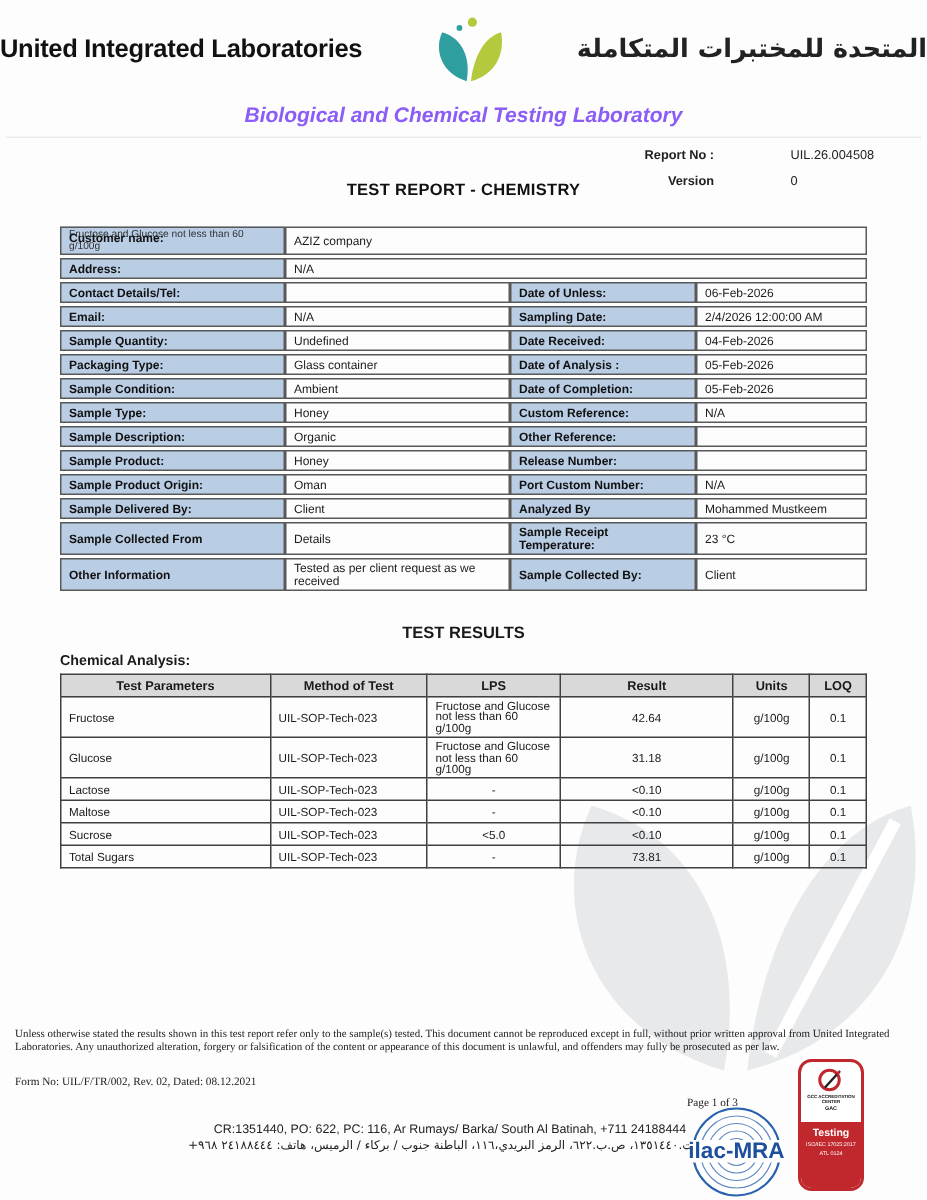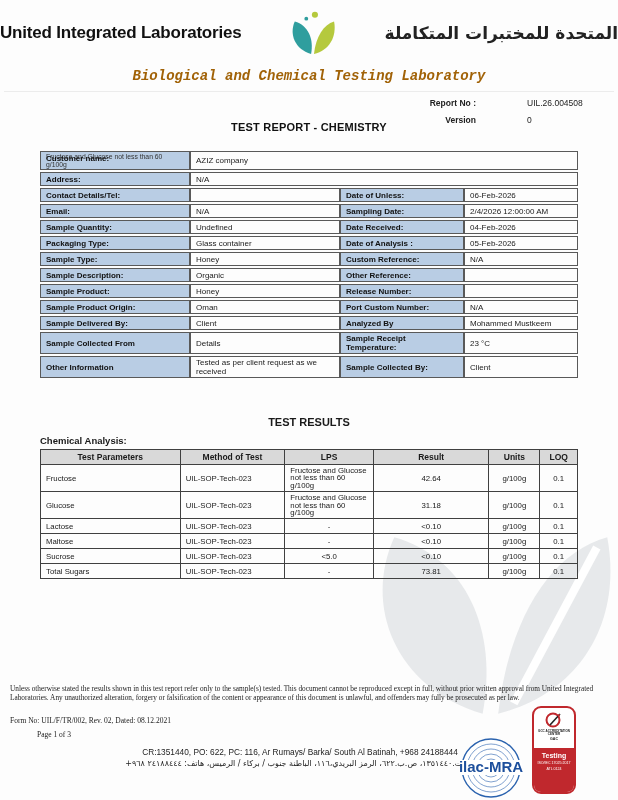--- a/index.html
+++ b/index.html
@@ -12,22 +12,22 @@
 
   
   .watermark { position:absolute; left:358px; top:462px; width:270px; height:275px; z-index:0; }
 
   
   .header-row { top:10px; left:0; width:618px; display:flex; justify-content:space-between; align-items:center; gap:10px; }
   .company-en { font-size:17px; font-weight:bold; color:#111; letter-spacing:-0.2px; }
   .company-ar { font-size:17px; font-weight:bold; color:#222; font-family:"DejaVu Sans", sans-serif; direction:rtl; }
   .header-line { top:91px; left:4px; width:610px; height:1px; background:#ececec; }
   .subtitle { top:68px; left:0; width:618px; text-align:center;
-    font-family:Liberation Mono, monospace; font-style:italic; font-weight:bold;
-    font-size:14px; color:#a16207; }
+    font-family:Liberation Sans, sans-serif; font-style:italic; font-weight:bold;
+    font-size:14px; color:#8b5cf6; }
 
   
   .report-meta { top:98px; right:40px; display:grid; grid-template-columns:78px 92px; row-gap:7px; font-size:8.5px; }
   .report-meta .lab { font-weight:bold; text-align:right; padding-right:10px; color:#222; }
   .report-meta .val { text-align:left; color:#222;padding-left:41px; }
 
   .page-title { top:121px; left:0; width:618px; text-align:center; font-size:11px; font-weight:bold; color:#111; letter-spacing:0.2px; }
 
   
   table.info { top:149px; left:40px; position:absolute; width:538px; border-collapse:separate; border-spacing:0 2px; z-index:1; }
@@ -47,21 +47,21 @@
   table.results th { background:#d9d9d9; font-weight:bold; text-align:center; font-size:8.5px; height:15px; }
   table.results td { height:15px; background:transparent; }
   td.c { text-align:center; }
   td.lps-long { font-size:6.8px; line-height:7.4px; padding:1px 4px; }
   .col-param { width:26%; } .col-method { width:19.5%; } .col-lps { width:16.5%; }
   .col-result { width:21.5%; } .col-units { width:9.5%; } .col-loq { width:7%; }
 
   
   .disclaimer { top:684px; left:10px; width:600px; font-family:"Liberation Serif", serif; font-size:7.3px; line-height:9.3px; color:#222; }
   .form-no { top:716px; left:10px; font-family:"Liberation Serif", serif; font-size:7.5px; color:#222; }
-  .page-no { top:730px; left:0; width:618px; text-align:left; font-family:"Liberation Serif", serif; font-size:7.5px;padding-left:37px; }
+  .page-no { top:730px; left:0; width:492px; text-align:right; font-family:"Liberation Serif", serif; font-size:7.5px;padding-left:37px; }
   .contact { top:747px; left:105px; width:390px; text-align:center; }
   .contact .en { font-size:8.3px; color:#222; font-family:"Liberation Sans", sans-serif; }
   .contact .ar { font-size:8px; color:#222; font-family:"DejaVu Sans", sans-serif; direction:rtl; margin-top:2px; }
   .contact .em { font-size:8.3px; color:#222; margin-top:2px; }
 
   .ilac-logo { top:737px; left:452px; width:78px; height:62px; }
 
   .gac-badge { top:706px; left:532px; width:44px; height:88px; border:2.5px solid #c0282d; border-radius:9px;
     background:#fff; overflow:hidden; display:flex; flex-direction:column; }
   .gac-top { flex:0 0 40px; display:flex; flex-direction:column; align-items:center; justify-content:flex-start; padding-top:2px; }
@@ -133,20 +133,26 @@
     <td class="lblr">Date Received:</td>
     <td>04-Feb-2026</td>
   </tr>
   <tr>
     <td class="lbl">Packaging Type:</td>
     <td class="valc">Glass container</td>
     <td class="lblr">Date of Analysis :</td>
     <td>05-Feb-2026</td>
   </tr>
   <tr>
+    <td class="lbl">Sample Condition:</td>
+    <td class="valc">Ambient</td>
+    <td class="lblr">Date of Completion:</td>
+    <td>05-Feb-2026</td>
+  </tr>
+  <tr>
     <td class="lbl">Sample Type:</td>
     <td class="valc">Honey</td>
     <td class="lblr">Custom Reference:</td>
     <td>N/A</td>
   </tr>
   <tr>
     <td class="lbl">Sample Description:</td>
     <td class="valc">Organic</td>
     <td class="lblr">Other Reference:</td>
     <td></td>
@@ -246,21 +252,21 @@
     <td class="c">0.1</td>
   </tr>
 </tbody>
   </table>
 
 <div class="layer disclaimer">Unless otherwise stated the results shown in this test report refer only to the sample(s) tested. This document cannot be reproduced except in full, without prior written approval from United Integrated Laboratories. Any unauthorized alteration, forgery or falsification of the content or appearance of this document is unlawful, and offenders may fully be prosecuted as per law.</div>
 <div class="layer form-no">Form No: UIL/F/TR/002, Rev. 02, Dated: 08.12.2021</div>
 <div class="layer page-no">Page 1 of 3</div>
 
 <div class="layer contact">
-  <div class="en">CR:1351440, PO: 622, PC: 116, Ar Rumays/ Barka/ South Al Batinah, +968 24188444</div>
+  <div class="en">CR:1351440, PO: 622, PC: 116, Ar Rumays/ Barka/ South Al Batinah, +711 24188444</div>
   <div class="ar">س.ت.١٣٥١٤٤٠، ص.ب.٦٢٢، الرمز البريدي،١١٦، الباطنة جنوب / بركاء / الرميس، هاتف: ٢٤١٨٨٤٤٤ ٩٦٨+</div>
 </div>
 
 <svg class="layer ilac-logo" viewBox="0 0 78 62">
   <circle cx="39" cy="31" r="29" fill="#ffffff" stroke="#2a62ae" stroke-width="1.4"></circle>
   <circle cx="39" cy="31" r="24" fill="none" stroke="#2a62ae" stroke-width="0.8" opacity="0.75"></circle>
   <circle cx="39" cy="31" r="19" fill="none" stroke="#2a62ae" stroke-width="0.8" opacity="0.75"></circle>
   <circle cx="39" cy="31" r="14" fill="none" stroke="#2a62ae" stroke-width="0.8" opacity="0.75"></circle>
   <circle cx="39" cy="31" r="9" fill="none" stroke="#2a62ae" stroke-width="0.8" opacity="0.75"></circle>
   <rect x="8" y="23" width="62" height="15" fill="#ffffff"></rect>

